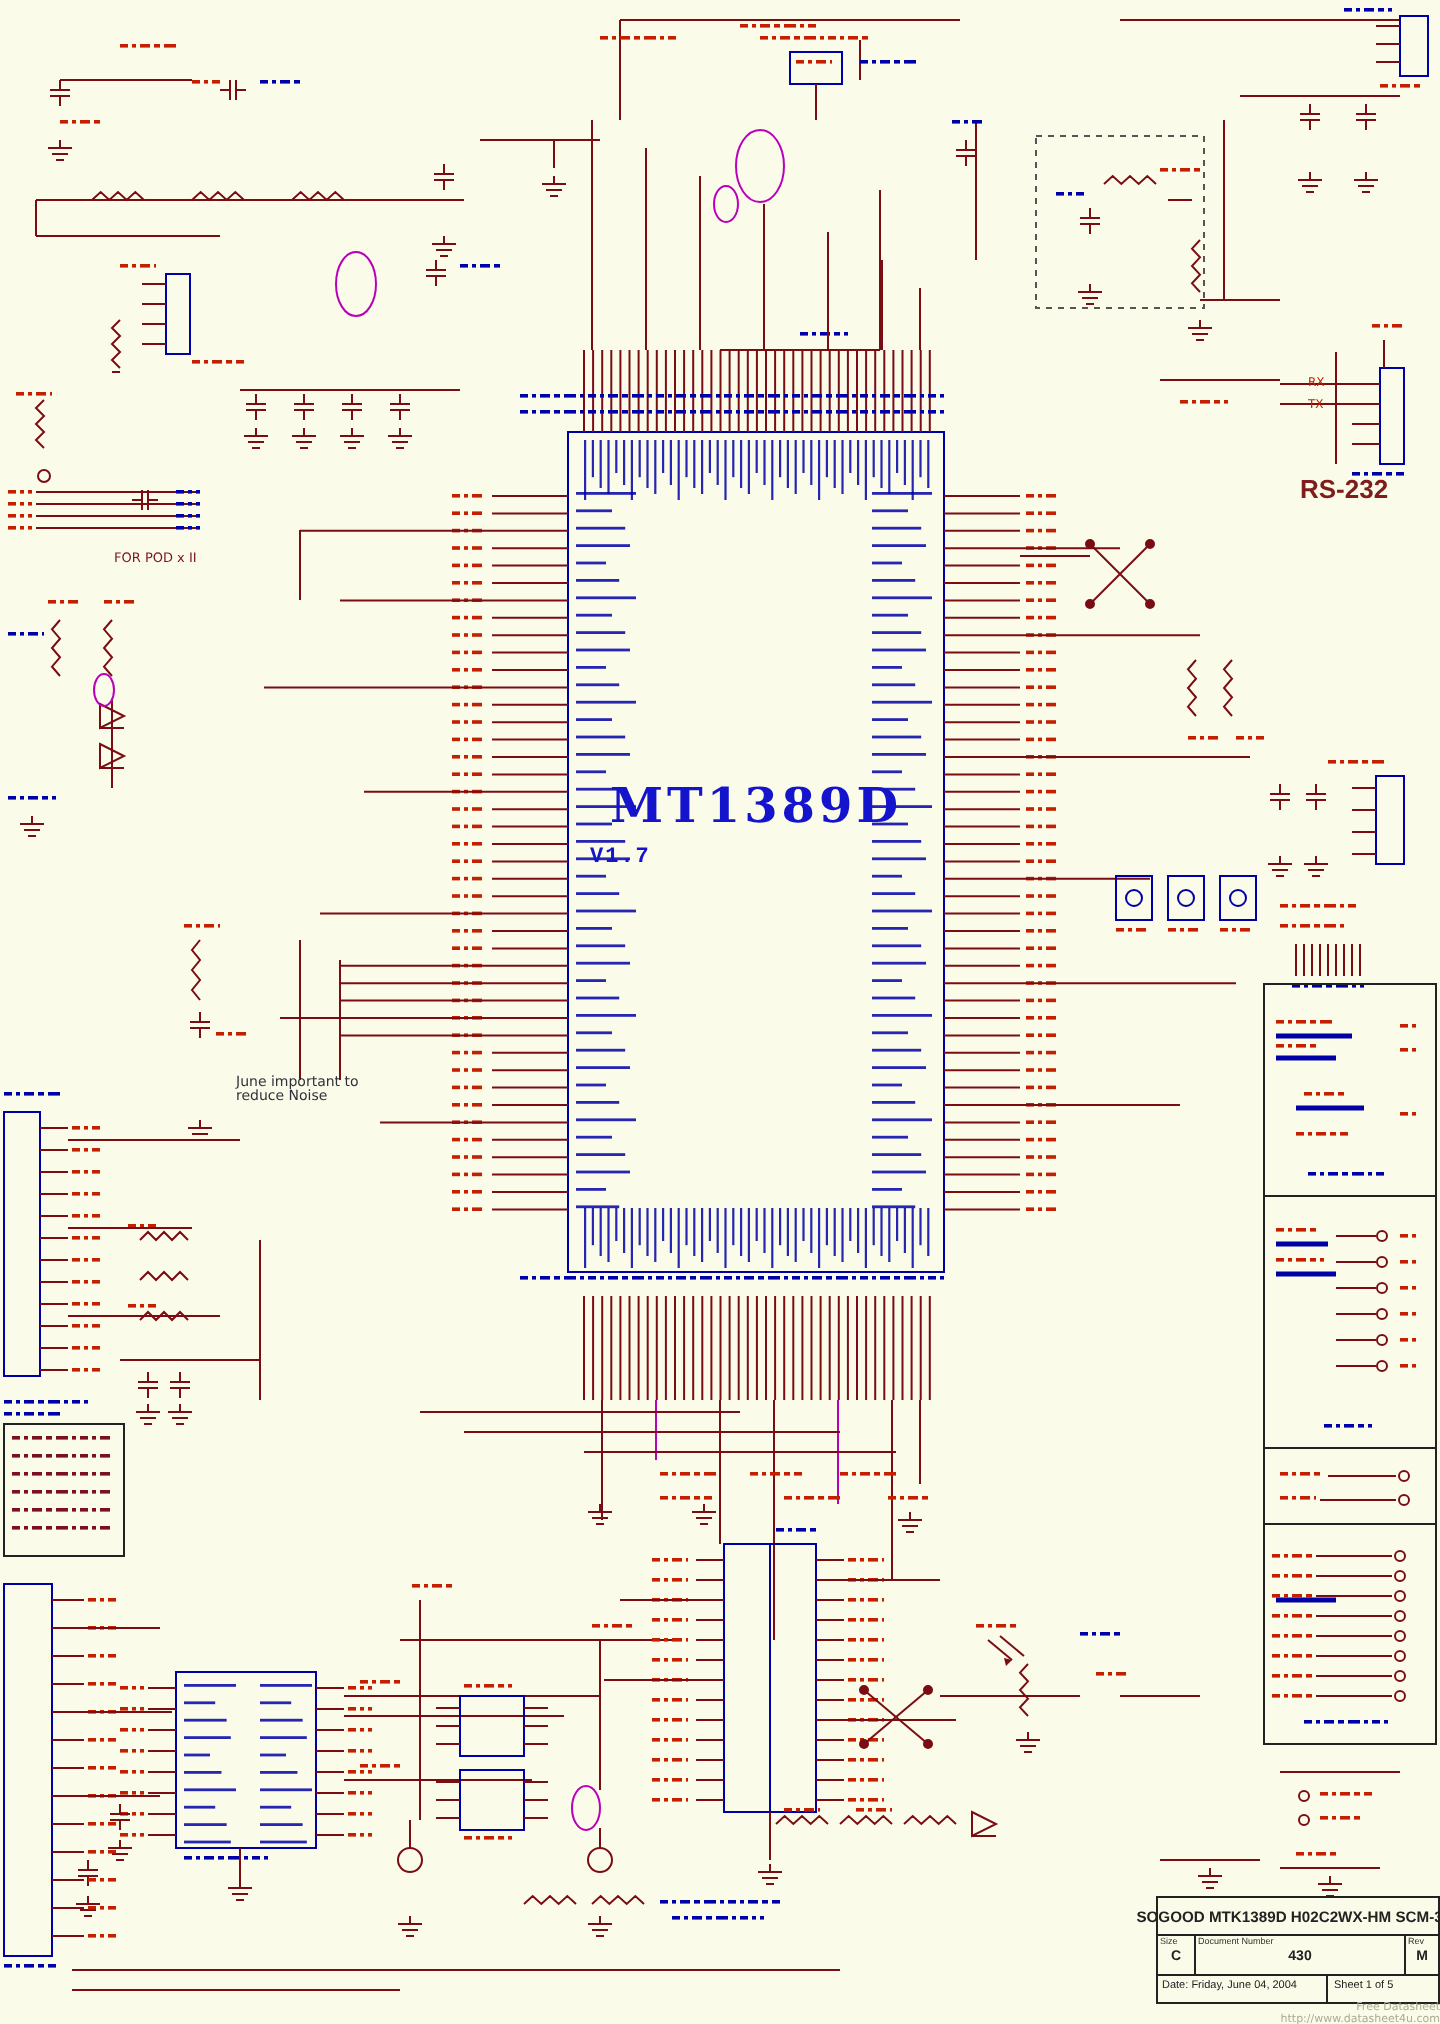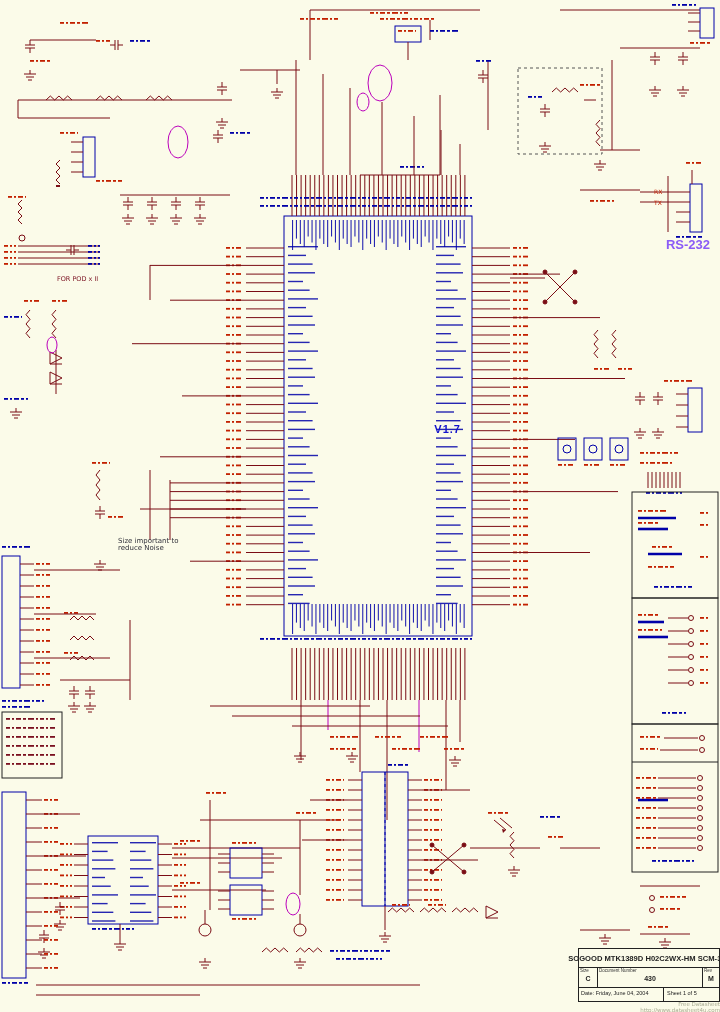--- a/index.html
+++ b/index.html
@@ -2,24 +2,24 @@
 <html><head>
 <meta charset="utf-8">
 <style>
   html,body{margin:0;padding:0;background:#e8e8d8;}
   .stage{position:relative;width:720px;height:1012px;background:#fbfbe9;overflow:hidden;
          font-family:"DejaVu Sans",sans-serif;}
   svg.wires{position:absolute;left:0;top:0;}
   .lbl{position:absolute;line-height:1.05;}
   .chip-name{font-family:"DejaVu Serif",serif;font-weight:bold;font-size:24px;
              color:#1414cc;letter-spacing:2px;text-align:center;}
-  .chip-ver{font-family:Liberation Sans, sans-serif;font-weight:bold;font-size:11px;
-            color:#1414cc;text-align:right;letter-spacing:1px;}
+  .chip-ver{font-family:Liberation Mono, monospace;font-weight:bold;font-size:11px;
+            color:#1414cc;text-align:left;letter-spacing:1px;}
   .rs232{font-family:"Liberation Sans",sans-serif;font-weight:bold;font-size:13px;
-         color:#8b5cf6;text-align:right;}
+         color:#7f1d1d;text-align:left;}
   .tinyred{font-size:6px;color:#c22000;}
   .note{font-size:7px;color:#30303a;}
   .podnote{font-size:6.5px;color:#7a1020;margin-left:33px;}
   
   .tblock{position:absolute;left:578px;top:948px;width:140px;height:52px;
           border:1px solid #222;background:#fbfbe9;font-family:"Liberation Sans",sans-serif;color:#222;}
   .tb-title{height:18px;border-bottom:1px solid #222;display:flex;align-items:center;
             justify-content:center;font-weight:bold;font-size:7.6px;white-space:nowrap;}
   .tb-mid{height:19px;border-bottom:1px solid #222;display:flex;}
   .tb-size{width:18px;border-right:1px solid #222;position:relative;}
@@ -2032,27 +2032,28 @@
         <rect x="658" y="926" width="5" height="1.8" fill="#c22000"></rect>
         <rect x="665" y="926" width="3" height="1.8" fill="#c22000"></rect>
         <line x1="640" y1="934" x2="690" y2="934" stroke="#7a0c14" stroke-width="1"></line>
         <line x1="665" y1="938" x2="665" y2="942" stroke="#7a0c14" stroke-width="1"></line>
         <line x1="659" y1="942" x2="671" y2="942" stroke="#7a0c14" stroke-width="1"></line>
         <line x1="661" y1="945" x2="669" y2="945" stroke="#7a0c14" stroke-width="1"></line>
         <line x1="663" y1="948" x2="667" y2="948" stroke="#7a0c14" stroke-width="1"></line>
       </g>
   </svg>
 
+  <div class="lbl chip-name" style="left:295px;top:390px;width:166px;">MT1389D</div>
   <div class="lbl chip-ver" style="left:295px;top:424px;width:166px;">V1.7</div>
 
   <div class="lbl rs232" style="left:650px;top:238px;width:60px;">RS-232</div>
   <div class="lbl tinyred" style="left:654px;top:189px;">RX</div>
   <div class="lbl tinyred" style="left:654px;top:200px;">TX</div>
 
-  <div class="lbl note" style="left:118px;top:538px;width:72px;">Size important to reduce Noise</div>
+  <div class="lbl note" style="left:118px;top:538px;width:72px;">June important to reduce Noise</div>
   <div class="lbl podnote" style="left:24px;top:276px;width:90px;">FOR POD x II</div>
 
   <div class="tblock">
     <div class="tb-title">SOGOOD MTK1389D H02C2WX-HM SCM-310</div>
     <div class="tb-mid">
       <div class="tb-size">
         <span class="cell-cap">Size</span>
         <span class="cell-val">C</span>
       </div>
       <div class="tb-doc">

